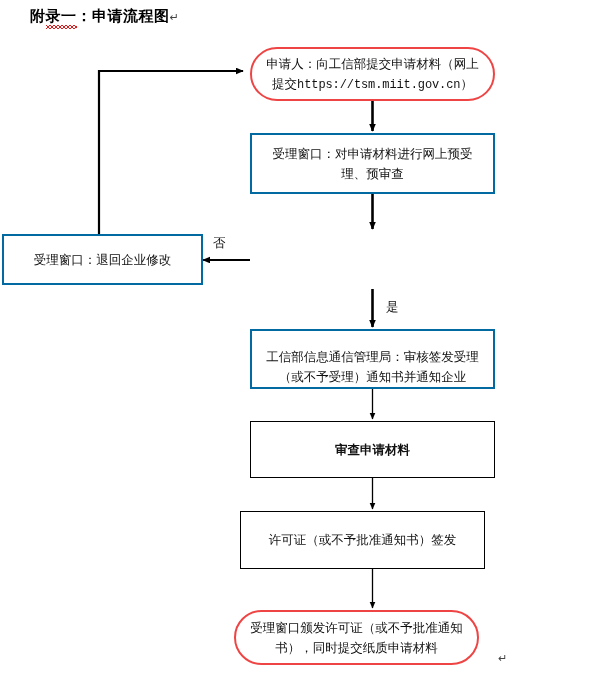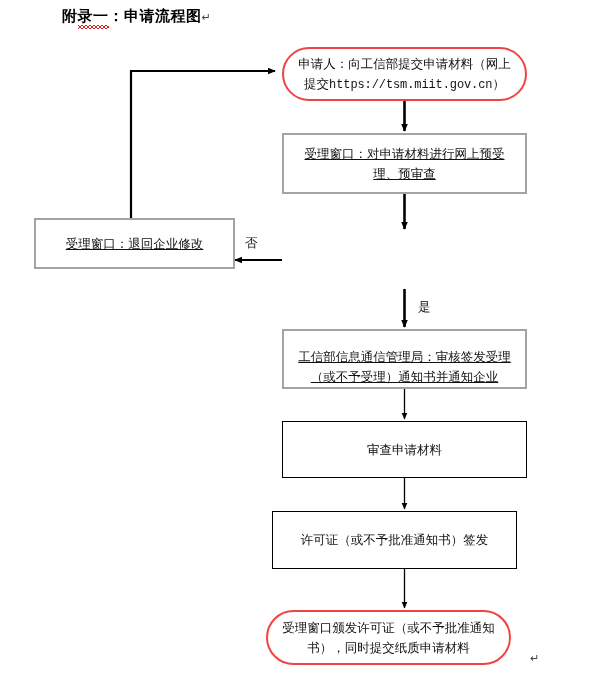--- a/index.html
+++ b/index.html
@@ -14,21 +14,20 @@
     font-family: "Liberation Serif", "DejaVu Serif", serif;
     color: #000000;
     overflow: hidden;
     position: relative;
   }
   #page {
     position: relative;
     width: 548px;
     height: 676px;
     background: #ffffff;
-    margin-left: 32px;
   }
   
   #title-block {
     position: absolute;
     left: 30px;
     top: 6px;
     white-space: nowrap;
     font-weight: bold;
     font-size: 15px;
     letter-spacing: 0.5px;
@@ -81,22 +80,21 @@
     background: #ffffff;
     font-size: 12.5px;
     line-height: 20px;
     color: #111;
   }
   .node .label {
     display: block;
     padding: 0 10px;
   }
   .rect {
-    border: 2px solid #a3a3a3;
-    text-decoration: underline;
+    border: 2px solid #0369a1;
   }
   .rect-thin {
     border: 1.4px solid #000000;
   }
   .terminator {
     border: 2px solid #ef4444;
     border-radius: 28px;
   }
   .diamond-wrap {
     position: absolute;
@@ -185,29 +183,29 @@
 
 
   <div class="edge-label" style="left:213px; top:236px;">
     <span>否</span>
   </div>
 
   <div class="edge-label" style="left:386px; top:300px;">
     <span>是</span>
   </div>
 
-  <div class="node rect" style="left:2px; top:218px; width:201px; height:51px;">
+  <div class="node rect" style="left:2px; top:234px; width:201px; height:51px;">
     <span class="label">受理窗口：退回企业修改</span>
   </div>
 
   <div class="node rect" style="left:250px; top:329px; width:245px; height:60px;align-items:flex-end;">
     <span class="label">工信部信息通信管理局：审核签发受理（或不予受理）通知书并通知企业</span>
   </div>
 
-  <div class="node rect-thin" style="left:250px; top:421px; width:245px; height:57px;">
+  <div class="node rect-thin" style="left:250px; top:421px; width:245px; height:57px;font-weight:bold;">
     <span class="label">审查申请材料</span>
   </div>
 
   <div class="node rect-thin" style="left:240px; top:511px; width:245px; height:58px;">
     <span class="label">许可证（或不予批准通知书）签发</span>
   </div>
 
   <div class="node terminator" style="left:234px; top:610px; width:245px; height:55px;">
     <span class="label">受理窗口颁发许可证（或不予批准通知书），同时提交纸质申请材料</span>
   </div>

